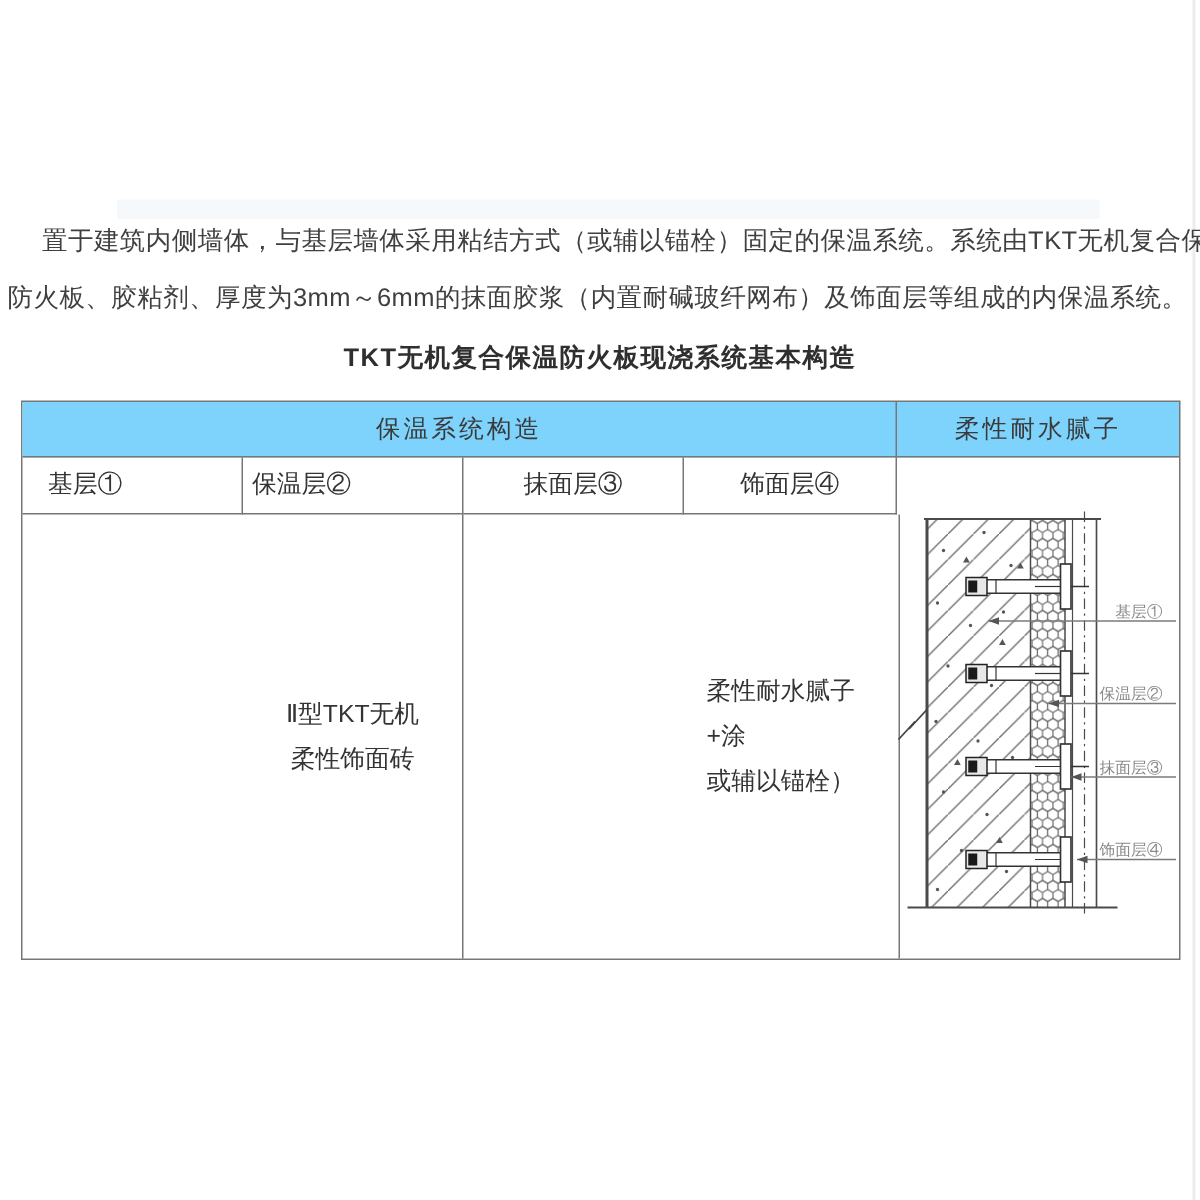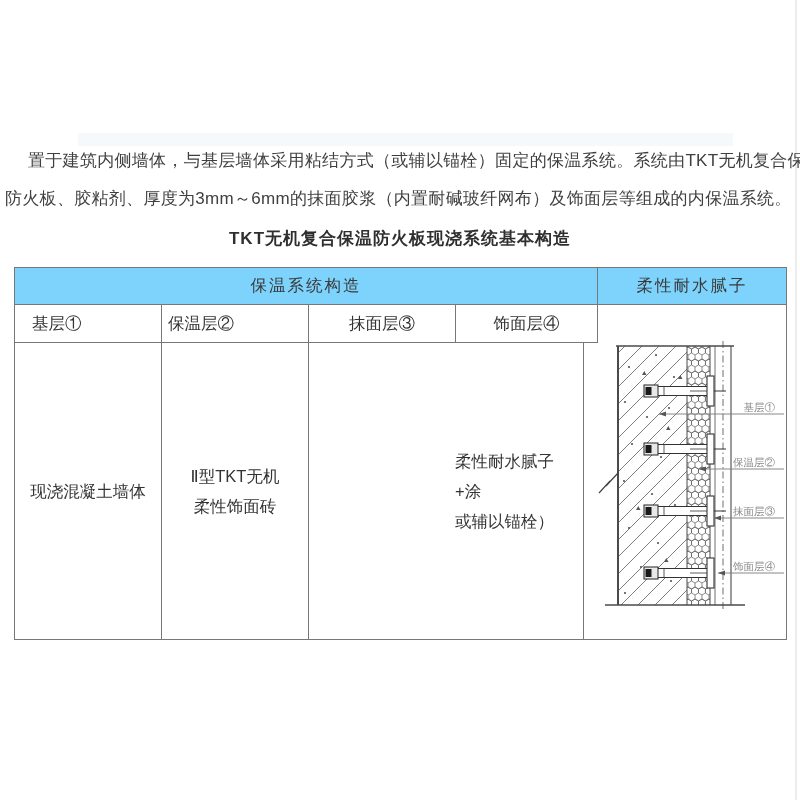--- a/index.html
+++ b/index.html
@@ -83,28 +83,25 @@
     <div class="tbl-inner">
 
       <div class="cell hdr br bb" style="left:0;top:0;width:583px;height:37px;">保温系统构造</div>
       <div class="cell hdr bb" style="left:583px;top:0;width:188px;height:37px;">柔性耐水腻子</div>
 
       <div class="cell sub pad-lg br bb" style="left:0;top:37px;width:147px;height:38px;">基层①</div>
       <div class="cell sub pad-sm br bb" style="left:147px;top:37px;width:147px;height:38px;">保温层②</div>
       <div class="cell sub ctr br bb" style="left:294px;top:37px;width:147px;height:38px;">抹面层③</div>
       <div class="cell sub ctr br bb" style="left:441px;top:37px;width:142px;height:38px;">饰面层④</div>
 
-      <div class="cell body-cell br" style="left:0;top:75px;width:147px;height:296px;">
-        <span>现浇混凝土墙体</span>
-      </div>
       <div class="cell body-cell br" style="left:147px;top:75px;width:147px;height:296px;align-items:center;">
         <span>Ⅱ型TKT无机</span>
         <span>柔性饰面砖</span>
       </div>
-      <div class="cell body-cell left-block br" style="left:427px;top:75px;width:142px;height:296px;">
+      <div class="cell body-cell left-block br" style="left:443px;top:75px;width:142px;height:296px;">
         <span>柔性耐水腻子+涂</span>
         <span>或辅以锚栓）</span>
       </div>
 
       <div class="diagram-cell">
         <svg width="188" height="334" viewBox="0 0 188 334">
           <defs>
             <pattern id="hatch" width="17" height="17" patternUnits="userSpaceOnUse">
               <path d="M-2,19 L19,-2" stroke="#6f6f6f" stroke-width="0.9" fill="none"></path>
             </pattern>

